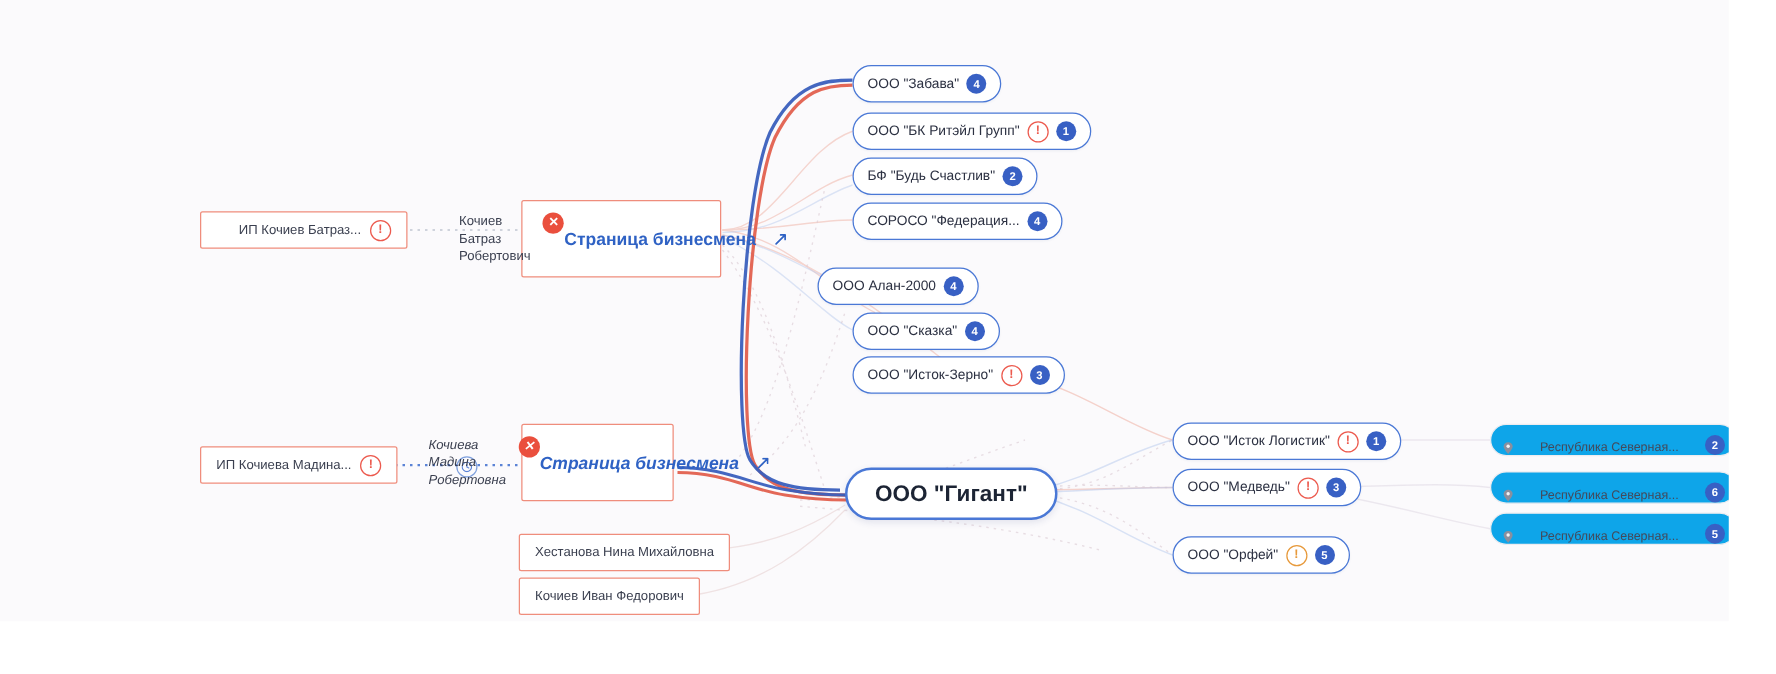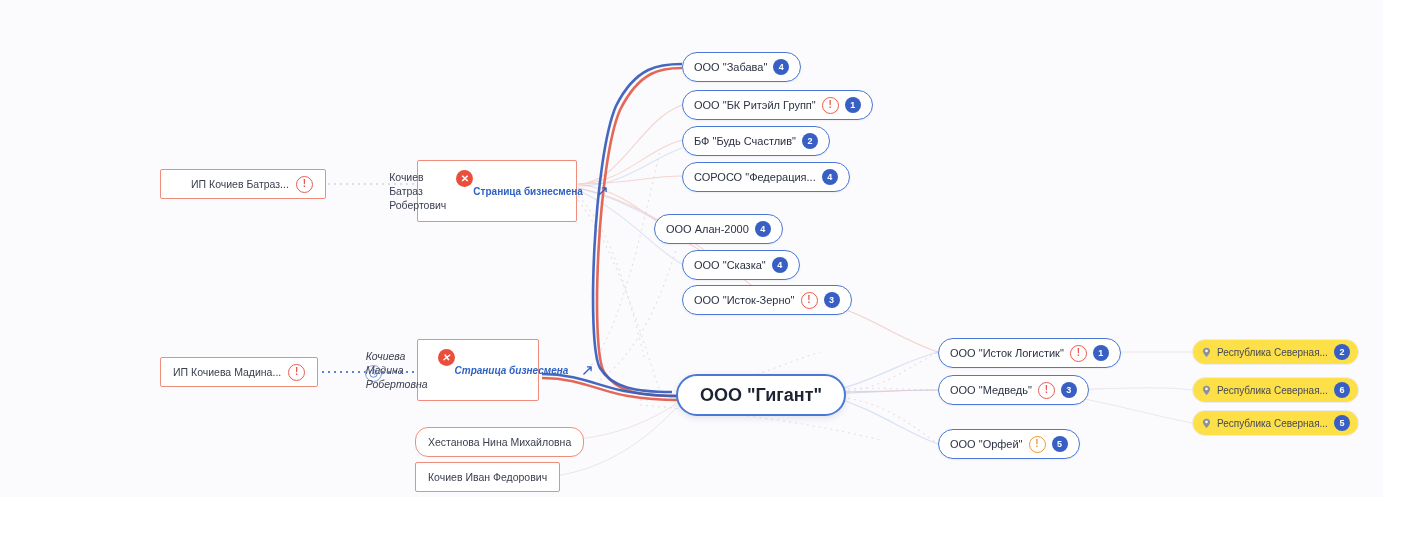--- a/index.html
+++ b/index.html
@@ -94,39 +94,40 @@
     line-height: 14px;
     white-space: normal;
     max-width: 108px;
   }
   .card-sep {
     height: 1px;
     background: #6e8fd6;
     margin: 8px 0 7px 0;
   }
   .card-link {
-    font-size: 10px;
+    font-size: 14px;
     font-weight: bold;
     color: #2f62c4;
     display: flex;
     align-items: center;
     gap: 15px;
     cursor: pointer;
   }
 
   
   .chip {
-    background: #fde047;
+    background: #0ea5e9;
     border: 1px solid #ececf0;
     border-radius: 16px;
     height: 26px;
     padding: 0 8px 0 9px;
-    gap: 6px;
+    gap: 21px;
     font-size: 10px;
     color: #44495a;
+    align-items: flex-end;
   }
 
   
   .badge {
     display: inline-flex;
     align-items: center;
     justify-content: center;
     width: 16px;
     height: 16px;
     border-radius: 50%;
@@ -267,21 +268,21 @@
     <div class="node rect" style="left:160px; top:169px;padding-left:30px;">
       <span>ИП Кочиев Батраз...</span>
       <span class="warn">!</span>
     </div>
 
     <div class="node rect" style="left:160px; top:357px;">
       <span>ИП Кочиева Мадина...</span>
       <span class="warn">!</span>
     </div>
 
-    <div class="node rect" style="left:415px; top:427px;border-radius:13px;">
+    <div class="node rect" style="left:415px; top:427px;">
       <span>Хестанова Нина Михайловна</span>
     </div>
 
     <div class="node rect" style="left:415px; top:462px;">
       <span>Кочиев Иван Федорович</span>
     </div>
 
     <div class="node rect card" style="left:417px; top:160px; width:160px;">
       <div class="card-row">
         <span class="card-name">Кочиев Батраз Робертович</span>

